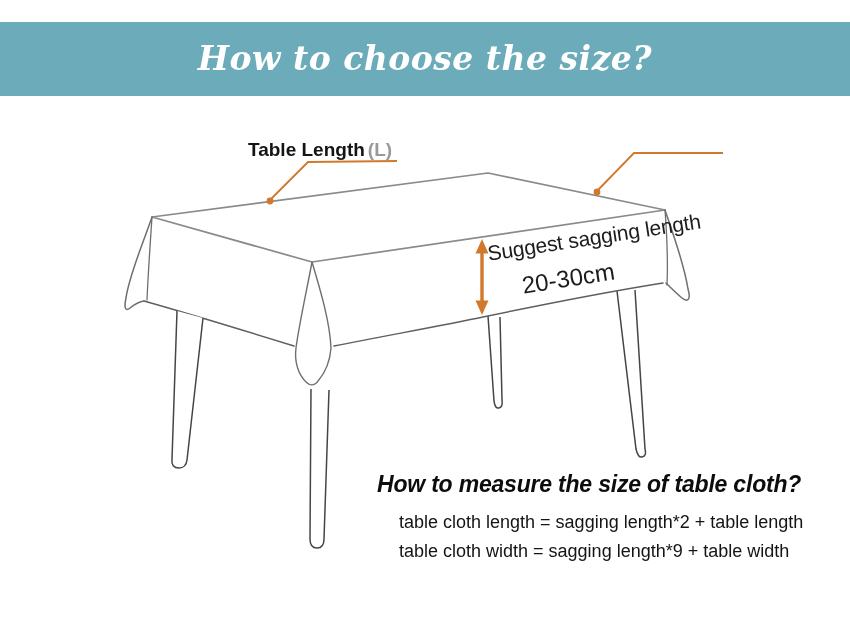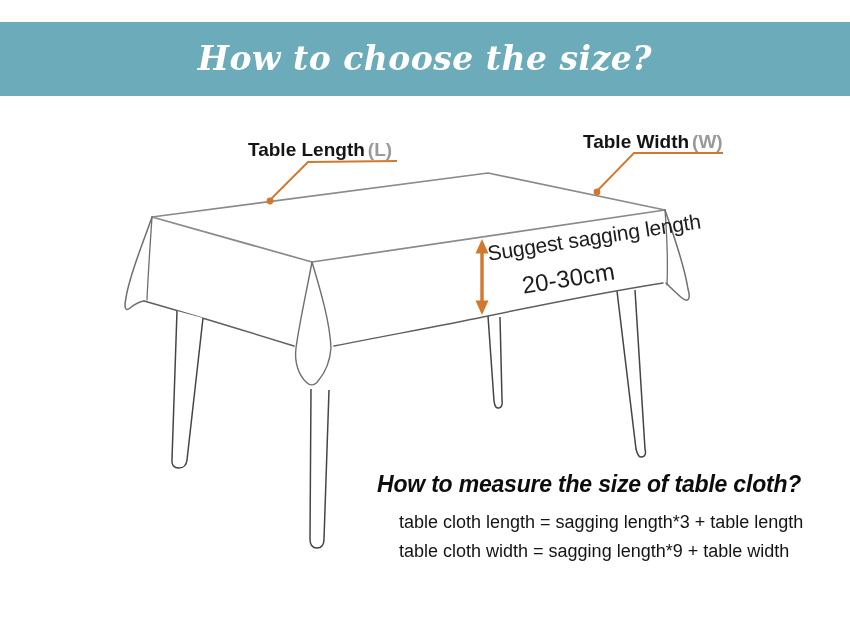--- a/index.html
+++ b/index.html
@@ -109,27 +109,24 @@
         <line x1="482" y1="251" x2="482" y2="303" stroke="#d2782d" stroke-width="3.4"></line>
         <polygon points="482,239 475.5,253.5 488.5,253.5" fill="#d2782d"></polygon>
         <polygon points="482,315 475.5,300.5 488.5,300.5" fill="#d2782d"></polygon>
       </g>
     </svg>
 
     <div class="lbl lbl-length">
       <span>Table Length</span><span class="dim">(L)</span>
     </div>
 
-    <div class="lbl lbl-width">
-      <span>Table Width</span><span class="dim">(W)</span>
-    </div>
 
     <div class="sag1">Suggest sagging length</div>
     <div class="sag2">20-30cm</div>
   </div>
 
   <div>
     <div class="instr-heading">How to measure the size of table cloth?</div>
-    <div class="formula formula-length">table cloth length = sagging length*3 + table length</div>
+    <div class="formula formula-length">table cloth length = sagging length*2 + table length</div>
     <div class="formula formula-width">table cloth width = sagging length*9 + table width</div>
   </div>
 
 </div>
 
 </body></html>

